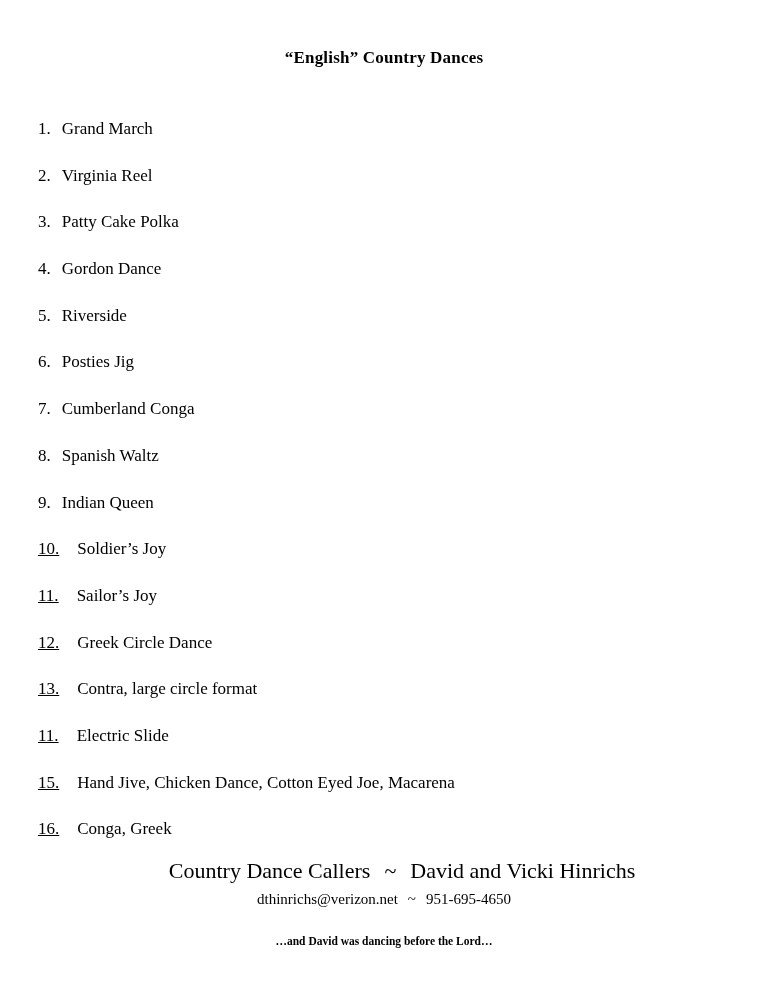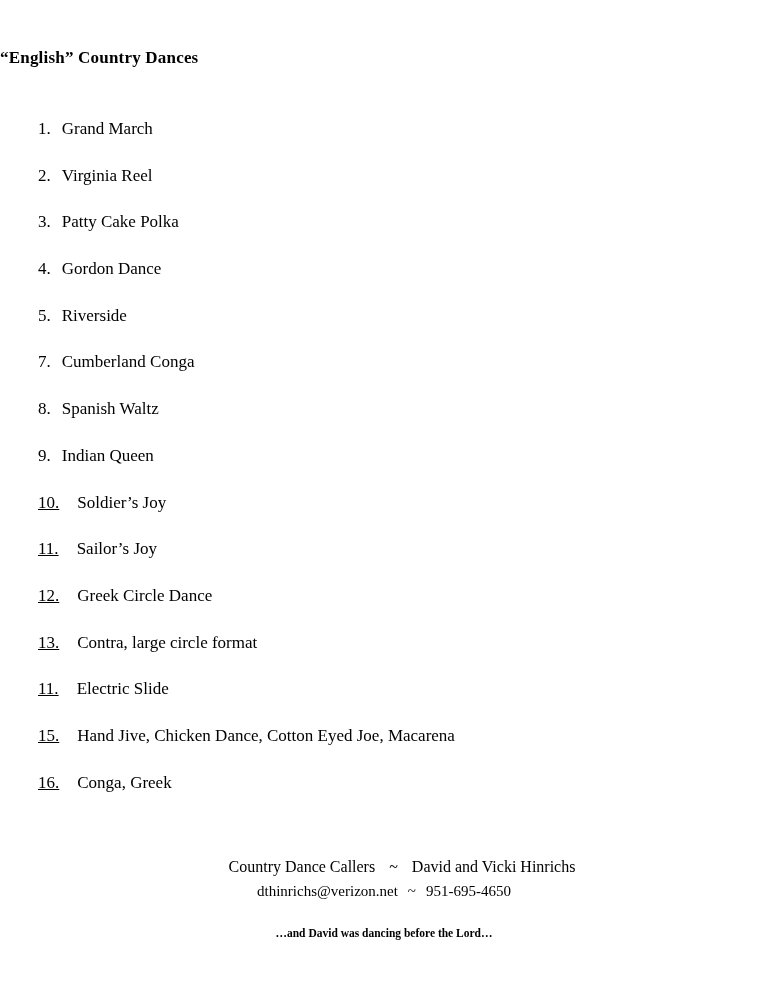--- a/index.html
+++ b/index.html
@@ -15,20 +15,21 @@
     color: #000000;
     font-family: "Liberation Serif", serif;
     box-sizing: border-box;
     overflow: hidden;
   }
   .title {
     margin: 0;
     padding-top: 48px;
     font-size: 17px;
     font-weight: bold;
+    text-align: center;
     letter-spacing: 0.2px;
   }
   .dance-list {
     list-style: none;
     margin: 52px 0 0 0;
     padding: 0 0 0 38px;
   }
   .dance-item {
     font-size: 17px;
     line-height: 1.1;
@@ -41,21 +42,21 @@
   .dance-item.narrow .num { margin-right: 11px; }
   .dance-item.wide   .num { margin-right: 18px; text-decoration: underline; }
   .footer {
     position: absolute;
     left: 0;
     right: 0;
     top: 858px;
     text-align: center;
   }
   .callers-line {
-    font-size: 16px;
+    font-size: 22px;
     padding-left: 36px;
   }
   .contact-line {
     font-size: 15px;
     margin-top: 7px;
   }
   .callers-line .tilde { margin: 0 14px; }
   .contact-line .tilde { margin: 0 10px; }
   .quote {
     font-size: 11.5px;
@@ -69,20 +70,21 @@
 <div class="page">
 
   <h1 class="title">“English” Country Dances</h1>
 
   <ol class="dance-list" id="dance-list">
       <li class="dance-item narrow"><span class="num">1.</span><span class="label">Grand March</span></li>
       <li class="dance-item narrow"><span class="num">2.</span><span class="label">Virginia Reel</span></li>
       <li class="dance-item narrow"><span class="num">3.</span><span class="label">Patty Cake Polka</span></li>
       <li class="dance-item narrow"><span class="num">4.</span><span class="label">Gordon Dance</span></li>
       <li class="dance-item narrow"><span class="num">5.</span><span class="label">Riverside</span></li>
+      <li class="dance-item narrow"><span class="num">6.</span><span class="label">Posties Jig</span></li>
       <li class="dance-item narrow"><span class="num">7.</span><span class="label">Cumberland Conga</span></li>
       <li class="dance-item narrow"><span class="num">8.</span><span class="label">Spanish Waltz</span></li>
       <li class="dance-item narrow"><span class="num">9.</span><span class="label">Indian Queen</span></li>
       <li class="dance-item wide"><span class="num">10.</span><span class="label">Soldier’s Joy</span></li>
       <li class="dance-item wide"><span class="num">11.</span><span class="label">Sailor’s Joy</span></li>
       <li class="dance-item wide"><span class="num">12.</span><span class="label">Greek Circle Dance</span></li>
       <li class="dance-item wide"><span class="num">13.</span><span class="label">Contra, large circle format</span></li>
       <li class="dance-item wide"><span class="num">11.</span><span class="label">Electric Slide</span></li>
       <li class="dance-item wide"><span class="num">15.</span><span class="label">Hand Jive, Chicken Dance, Cotton Eyed Joe, Macarena</span></li>
       <li class="dance-item wide"><span class="num">16.</span><span class="label">Conga, Greek</span></li>

